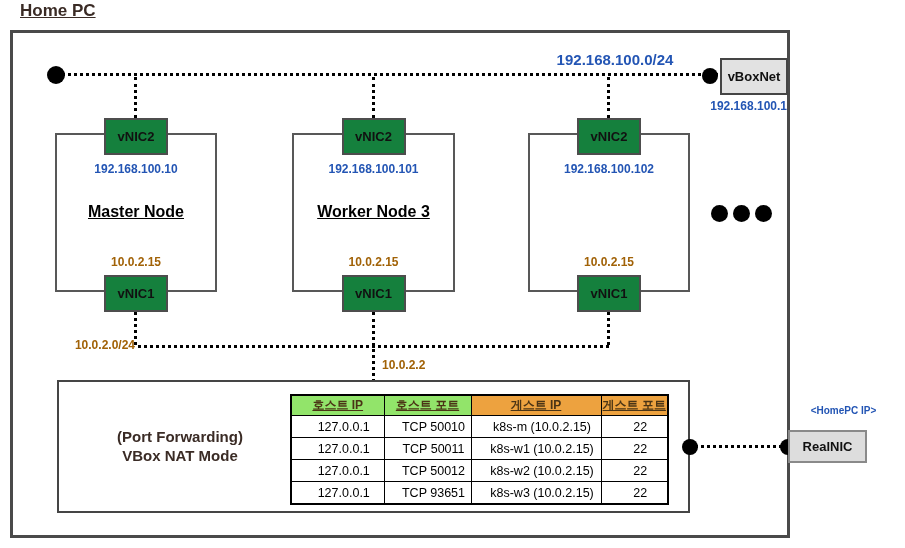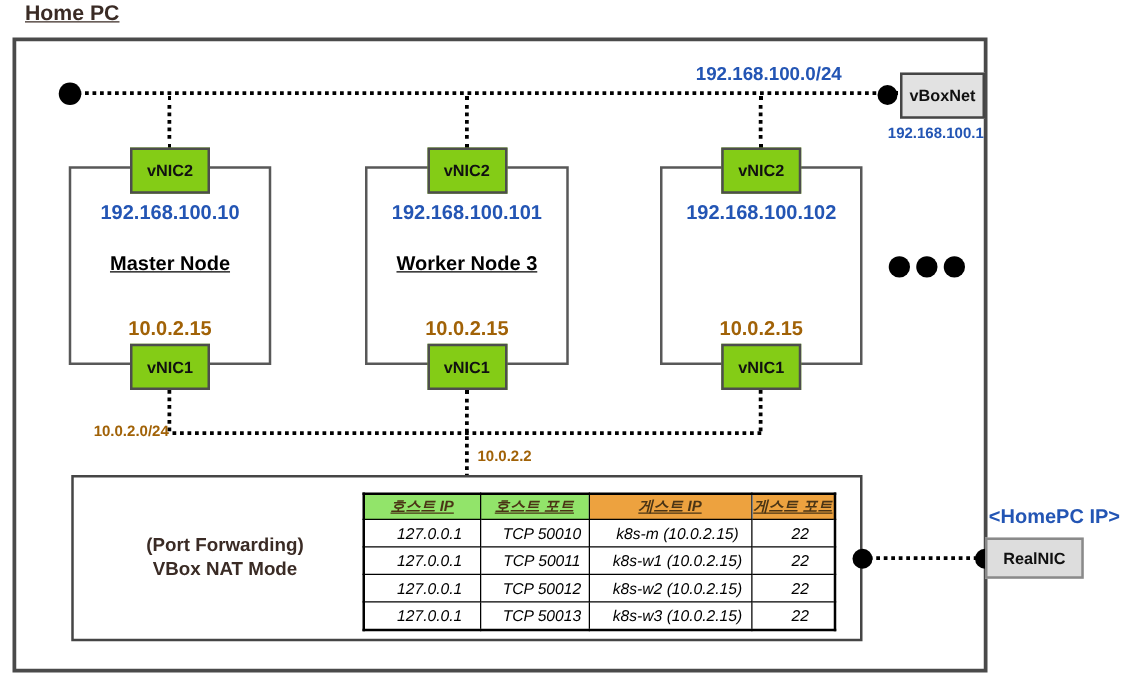--- a/index.html
+++ b/index.html
@@ -9,31 +9,31 @@
   .title{left:20px;top:1px;font-size:17px;font-weight:bold;color:#3a2b25;
          text-decoration:underline;}
   .pc-box{left:10px;top:30px;width:780px;height:508px;border:3px solid #4a4a4a;
           box-sizing:border-box;background:#fff;}
   .hdot{border-top:3px dotted #000;height:0;}
   .vdot{border-left:3px dotted #000;width:0;}
   .dot{background:#000;border-radius:50%;}
   .blue{color:#2355b4;font-weight:bold;}
   .gray{color:#a16207;font-weight:bold;}
   .node{border:2px solid #585858;background:#fff;box-sizing:border-box;}
-  .nic{background:#84cc16;border:2px solid #4d4d4d;box-sizing:border-box;
+  .nic{background:#15803d;border:2px solid #4d4d4d;box-sizing:border-box;
        display:flex;align-items:center;justify-content:center;
        font-weight:bold;font-size:13px;color:#111;}
   .node-name{font-size:16px;font-weight:bold;text-decoration:underline;
              color:#000;text-align:center;}
-  .ip{font-size:16px;text-align:center;}
+  .ip{font-size:12px;text-align:center;}
   .natbox{border:2px solid #454545;box-sizing:border-box;background:#fff;}
   .nat-title{font-size:15px;font-weight:bold;color:#3a2b25;text-align:center;
              line-height:19px;}
   table.pf{border-collapse:collapse;table-layout:fixed;background:#fff;
-           border:2px solid #000;font-style:italic;}
+           border:2px solid #000;}
   table.pf th,table.pf td{border:1px solid #000;text-align:center;padding:0;
            overflow:hidden;white-space:nowrap;}
   table.pf th{font-size:12px;font-weight:bold;text-decoration:underline;
            color:#4a3415;height:19px;}
   table.pf td{font-size:12.5px;color:#000;height:21px;font-weight:normal;padding-left:12px;}
   .th-green{background:#92e46a;}
   .th-orange{background:#eda23f;}
   .realnic{background:#dddddd;border:2px solid #8a8a8a;box-sizing:border-box;
            display:flex;align-items:center;justify-content:center;
            font-weight:bold;font-size:13px;color:#111;}
@@ -128,27 +128,27 @@
       <td>22</td>
     </tr>
     <tr>
       <td>127.0.0.1</td>
       <td>TCP 50012</td>
       <td>k8s-w2 (10.0.2.15)</td>
       <td>22</td>
     </tr>
     <tr>
       <td>127.0.0.1</td>
-      <td>TCP 50013</td>
+      <td>TCP 93651</td>
       <td>k8s-w3 (10.0.2.15)</td>
       <td>22</td>
     </tr>
   </tbody>
     </table>
 
   <div class="abs dot" style="left:682px;top:439px;width:16px;height:16px;"></div>
   <div class="abs hdot" style="left:690px;top:445px;width:98px;"></div>
   <div class="abs dot" style="left:780px;top:439px;width:16px;height:16px;"></div>
 
-  <div class="abs blue" style="left:786px;top:405px;width:115px;text-align:center;font-size:16px;">&lt;HomePC IP&gt;</div>
+  <div class="abs blue" style="left:786px;top:405px;width:115px;text-align:center;font-size:10px;">&lt;HomePC IP&gt;</div>
   <div class="abs realnic" style="left:788px;top:430px;width:79px;height:33px;">RealNIC</div>
 
 </div>
 
 </body></html>

